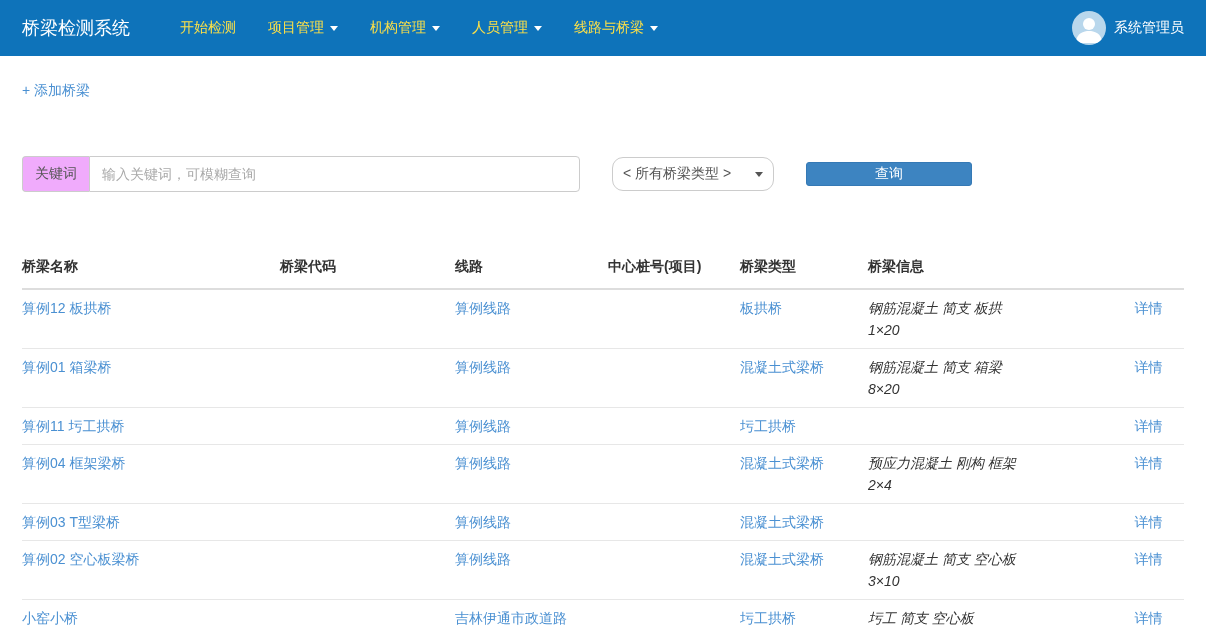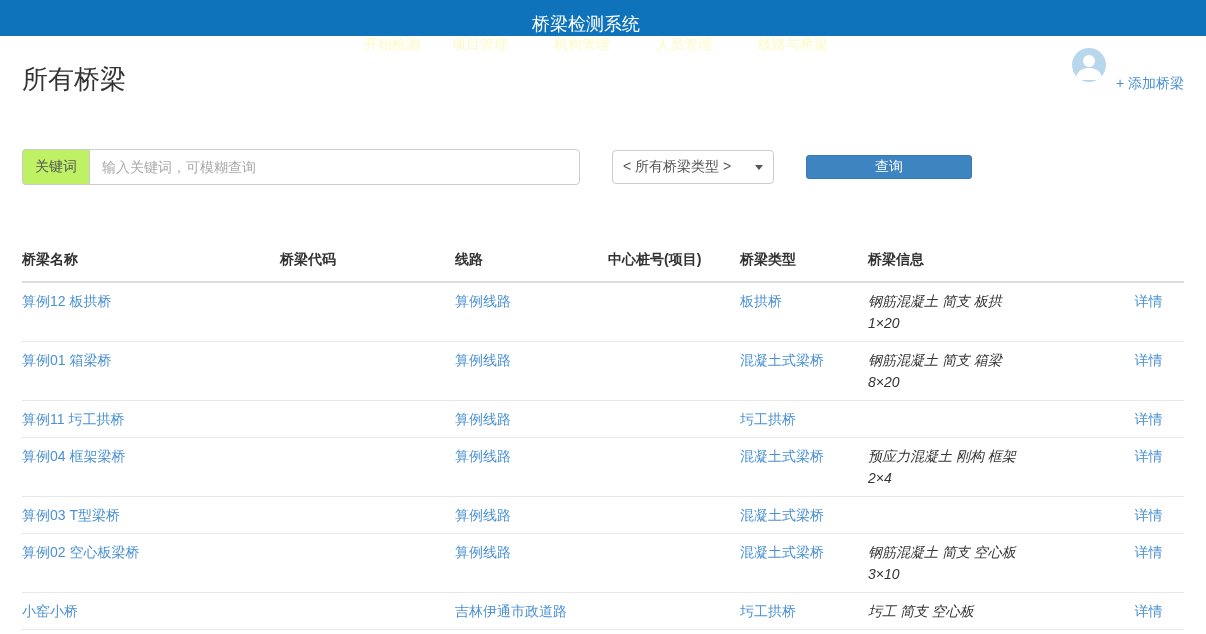--- a/index.html
+++ b/index.html
@@ -1,46 +1,46 @@
 <!DOCTYPE html>
 <html><head>
 <meta charset="utf-8">
 <style>
   * { margin:0; padding:0; box-sizing:border-box; }
   html,body { width:1206px; height:634px; overflow:hidden; background:#fff;
     font-family:"Liberation Sans","DejaVu Sans",sans-serif; }
 
   
-  .navbar { height:36px; background:#0e73ba; display:flex; align-items:center; padding:12px 22px; color:#fff;flex-direction:column; }
+  .navbar { height:56px; background:#0e73ba; display:flex; align-items:center; padding:0 22px; color:#fff; }
   .brand { font-size:18px; color:#fff; text-decoration:none; margin-right:34px; white-space:nowrap; }
   .nav-items { display:flex; list-style:none; align-items:center; height:100%; }
-  .nav-item { display:flex; gap:6px; padding:0 16px; height:100%;
-    font-size:14px; color:#fef9c3; cursor:pointer; white-space:nowrap; }
+  .nav-item { display:flex; align-items:center; gap:6px; padding:0 16px; height:100%;
+    font-size:14px; color:#fde047; cursor:pointer; white-space:nowrap; }
   .caret-down { width:0; height:0; border-left:4px solid transparent; border-right:4px solid transparent;
     border-top:5px solid #fff; display:inline-block; }
   .nav-right { margin-left:auto; display:flex; align-items:center; gap:8px; }
   .avatar { width:34px; height:34px; border-radius:50%; background:#b9d7ec; overflow:hidden; position:relative; }
   .avatar svg { display:block; }
   .user-name { font-size:14px; color:#fff; }
 
   
   .container { padding:0 22px; }
   .page-head { display:flex; align-items:flex-end; justify-content:space-between; margin-top:26px; }
   .page-title { font-size:26px; font-weight:400; color:#333; }
   .add-link { font-size:14px; color:#4a90d2; text-decoration:none; margin-bottom:4px; }
 
   
   .search-bar { display:flex; align-items:center; margin-top:52px; }
   .input-group { display:flex; width:558px; height:36px; }
-  .input-addon { background:#bef264; border:1px solid #ccc; border-right:0; border-radius:4px 0 0 4px;
+  .input-addon { background:#f0abfc; border:1px solid #ccc; border-right:0; border-radius:4px 0 0 4px;
     padding:0 12px; font-size:14px; color:#555; display:flex; align-items:center; white-space:nowrap; }
   .keyword-input { flex:1; border:1px solid #ccc; border-radius:0 4px 4px 0; padding:0 12px;
     font-size:14px; color:#555; outline:none; font-family:inherit; }
   .keyword-input::placeholder { color:#a9a9a9; }
-  .type-select { width:162px; height:34px; margin-left:32px; border:1px solid #ccc; border-radius:4px;
+  .type-select { width:162px; height:34px; margin-left:32px; border:1px solid #ccc; border-radius:11px;
     display:flex; align-items:center; justify-content:space-between; padding:0 10px;
     font-size:14px; color:#555; cursor:pointer; background:#fff; }
   .select-caret { width:0; height:0; border-left:4px solid transparent; border-right:4px solid transparent;
     border-top:5px solid #555; }
   .query-button { width:166px; height:24px; margin-left:32px; background:#3d84c1; color:#fff;
     border:1px solid #3579b5; border-radius:3px; font-size:14px; cursor:pointer; font-family:inherit; }
 
   
   .bridge-table { width:100%; border-collapse:collapse; margin-top:60px; table-layout:fixed; }
   .bridge-table th { text-align:left; font-size:14px; color:#333; font-weight:bold;
@@ -84,21 +84,20 @@
         <path d="M4 32 C4 22 12 20 17 20 C22 20 30 22 30 32 Z" fill="#ffffff"></path>
       </svg>
     </div>
     <span class="user-name">系统管理员</span>
   </div>
 </div>
 
 <div class="container">
 
   <div class="page-head">
-    <h1 class="page-title">所有桥梁</h1>
     <a class="add-link" href="#">+ 添加桥梁</a>
   </div>
 
   <div class="search-bar">
     <div class="input-group">
       <span class="input-addon">关键词</span>
       <input class="keyword-input" type="text" placeholder="输入关键词，可模糊查询" style="">
     </div>
     <div class="type-select">
       <span>&lt; 所有桥梁类型 &gt;</span>

